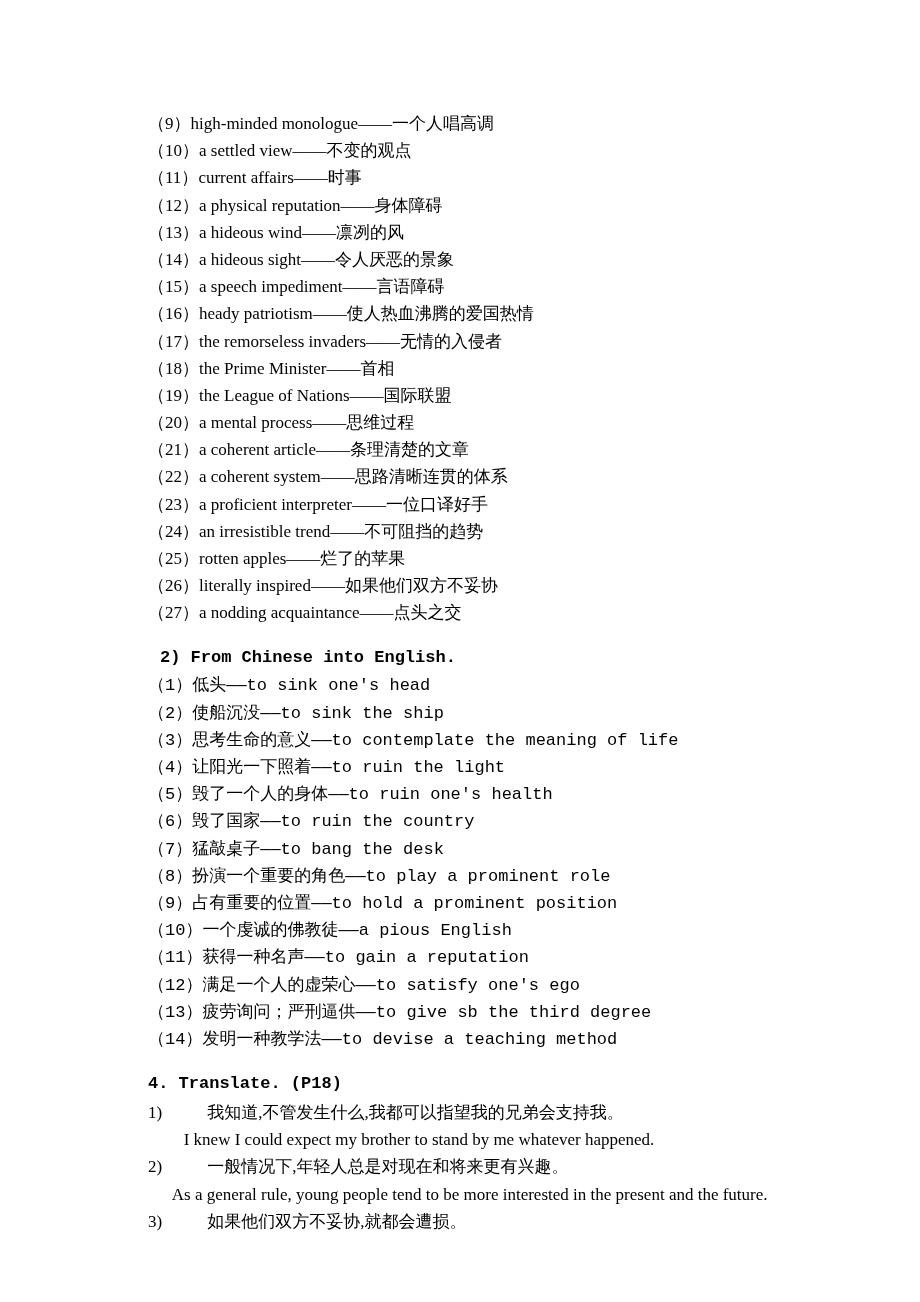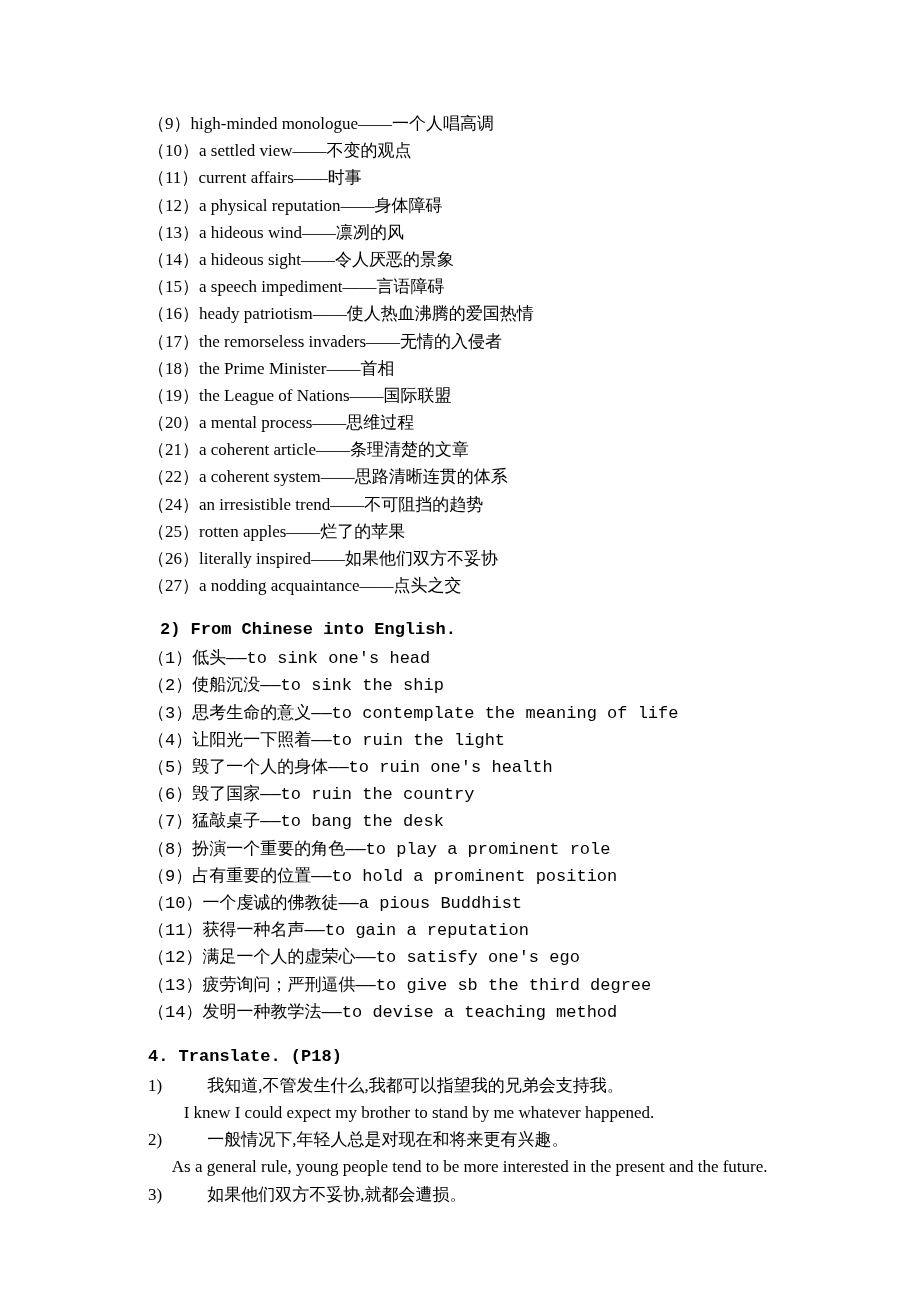--- a/index.html
+++ b/index.html
@@ -62,35 +62,36 @@
     <div class="entry"><span>（13）</span><span>a hideous wind——凛冽的风</span></div>
     <div class="entry"><span>（14）</span><span>a hideous sight——令人厌恶的景象</span></div>
     <div class="entry"><span>（15）</span><span>a speech impediment——言语障碍</span></div>
     <div class="entry"><span>（16）</span><span>heady patriotism——使人热血沸腾的爱国热情</span></div>
     <div class="entry"><span>（17）</span><span>the remorseless invaders——无情的入侵者</span></div>
     <div class="entry"><span>（18）</span><span>the Prime Minister——首相</span></div>
     <div class="entry"><span>（19）</span><span>the League of Nations——国际联盟</span></div>
     <div class="entry"><span>（20）</span><span>a mental process——思维过程</span></div>
     <div class="entry"><span>（21）</span><span>a coherent article——条理清楚的文章</span></div>
     <div class="entry"><span>（22）</span><span>a coherent system——思路清晰连贯的体系</span></div>
+    <div class="entry"><span>（23）</span><span>a proficient interpreter——一位口译好手</span></div>
     <div class="entry"><span>（24）</span><span>an irresistible trend——不可阻挡的趋势</span></div>
     <div class="entry"><span>（25）</span><span>rotten apples——烂了的苹果</span></div>
     <div class="entry"><span>（26）</span><span>literally inspired——如果他们双方不妥协</span></div>
     <div class="entry"><span>（27）</span><span>a nodding acquaintance——点头之交</span></div>
     <div class="heading mono">2) From Chinese into English.</div>
     <div class="entry mono"><span>（1）</span><span>低头——to sink one's head</span></div>
     <div class="entry mono"><span>（2）</span><span>使船沉没——to sink the ship</span></div>
     <div class="entry mono"><span>（3）</span><span>思考生命的意义——to contemplate the meaning of life</span></div>
     <div class="entry mono"><span>（4）</span><span>让阳光一下照着——to ruin the light</span></div>
     <div class="entry mono"><span>（5）</span><span>毁了一个人的身体——to ruin one's health</span></div>
     <div class="entry mono"><span>（6）</span><span>毁了国家——to ruin the country</span></div>
     <div class="entry mono"><span>（7）</span><span>猛敲桌子——to bang the desk</span></div>
     <div class="entry mono"><span>（8）</span><span>扮演一个重要的角色——to play a prominent role</span></div>
     <div class="entry mono"><span>（9）</span><span>占有重要的位置——to hold a prominent position</span></div>
-    <div class="entry mono"><span>（10）</span><span>一个虔诚的佛教徒——a pious Buddhist</span></div>
+    <div class="entry mono"><span>（10）</span><span>一个虔诚的佛教徒——a pious English</span></div>
     <div class="entry mono"><span>（11）</span><span>获得一种名声——to gain a reputation</span></div>
     <div class="entry mono"><span>（12）</span><span>满足一个人的虚荣心——to satisfy one's ego</span></div>
     <div class="entry mono"><span>（13）</span><span>疲劳询问；严刑逼供——to give sb the third degree</span></div>
     <div class="entry mono"><span>（14）</span><span>发明一种教学法——to devise a teaching method</span></div>
     <div class="heading4 mono">4. Translate. (P18)</div>
     <div class="numbered">
       <span class="num">1) </span>
       <span class="txt">我知道,不管发生什么,我都可以指望我的兄弟会支持我。</span>
     </div>
     <div class="indent">I knew I could expect my brother to stand by me whatever happened.</div>

